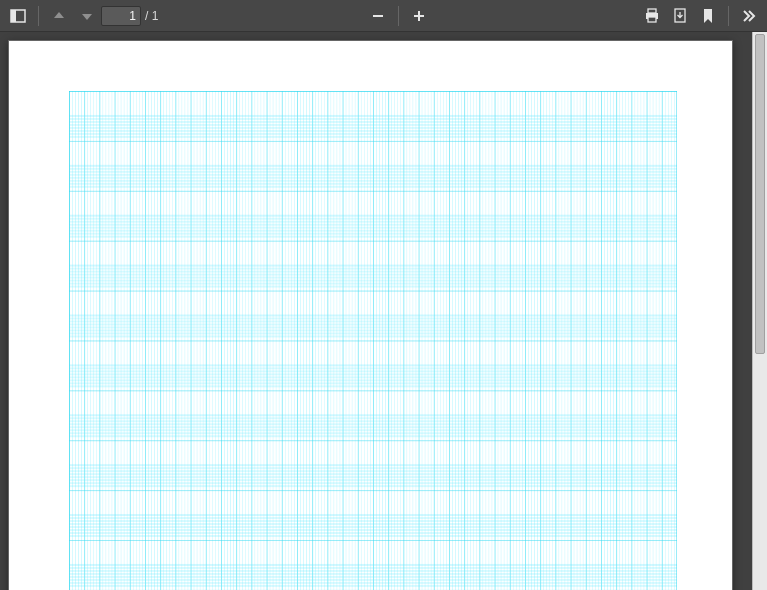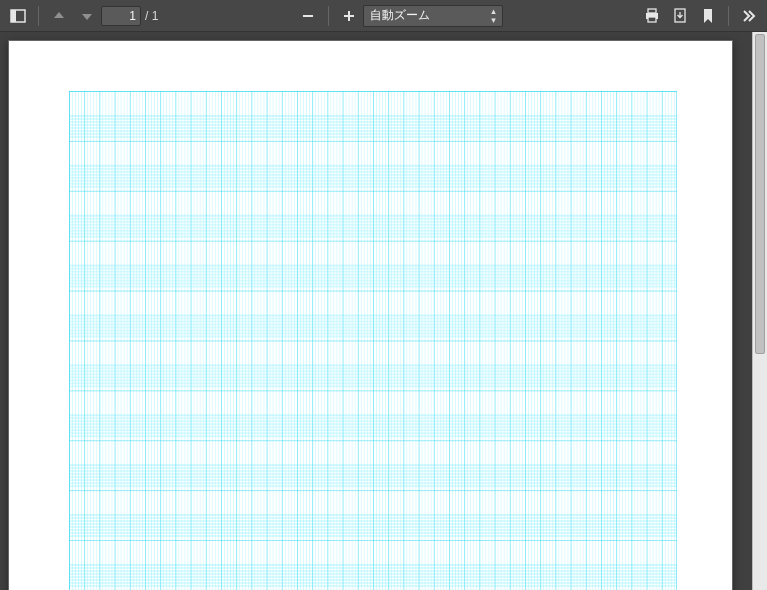--- a/index.html
+++ b/index.html
@@ -120,24 +120,20 @@
         <rect x="2" y="6" width="10" height="2"></rect>
       </svg>
   </div>
   <div class="sep"></div>
   <div class="tb-btn">
     <svg width="14" height="14" viewBox="0 0 14 14">
         <rect x="6" y="2" width="2" height="10"></rect>
         <rect x="2" y="6" width="10" height="2"></rect>
       </svg>
   </div>
-  <div class="zoom-select">
-    <span>自動ズーム</span>
-    <span class="caret">▴<br>▾</span>
-  </div>
 
   <div class="spacer-flex"></div>
 
   <div class="tb-btn">
     <svg width="16" height="16" viewBox="0 0 16 16">
         <rect x="4" y="1" width="8" height="4" fill="none" stroke="#e6e6e6" stroke-width="1.3"></rect>
         <rect x="2" y="5" width="12" height="6"></rect>
         <rect x="4" y="9" width="8" height="5" fill="#474747" stroke="#e6e6e6" stroke-width="1.3"></rect>
       </svg>
   </div>

